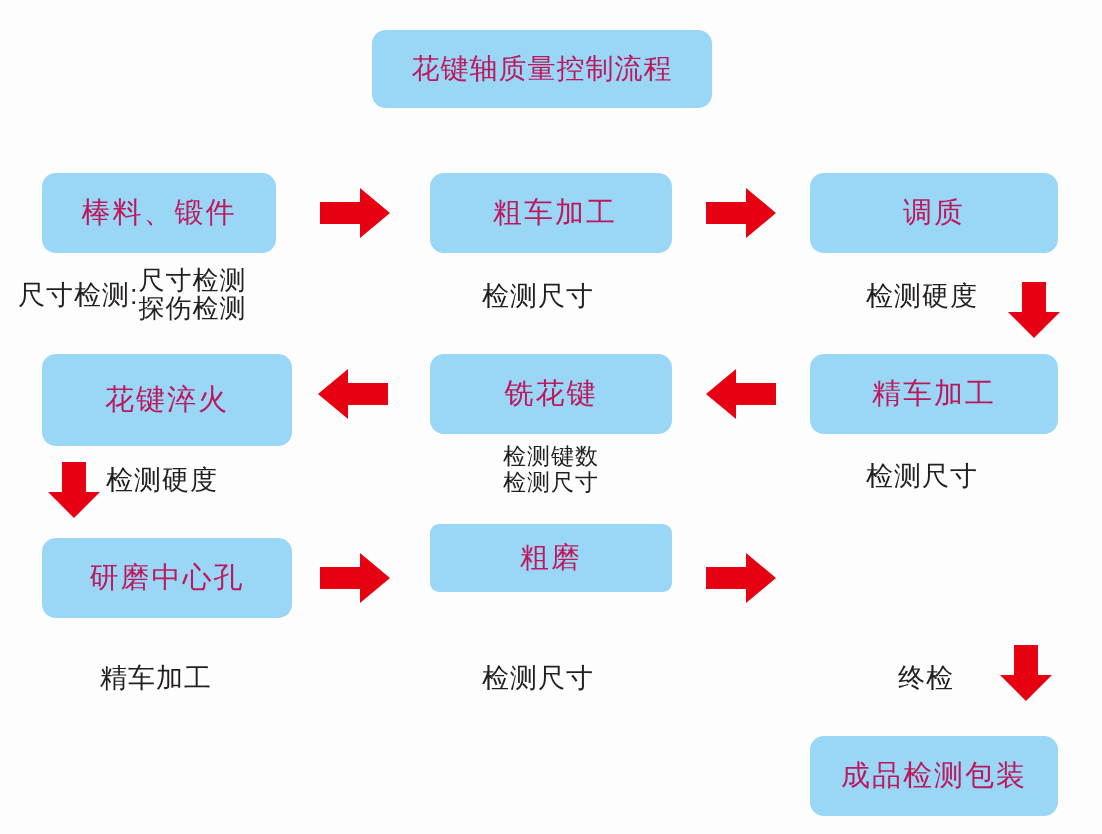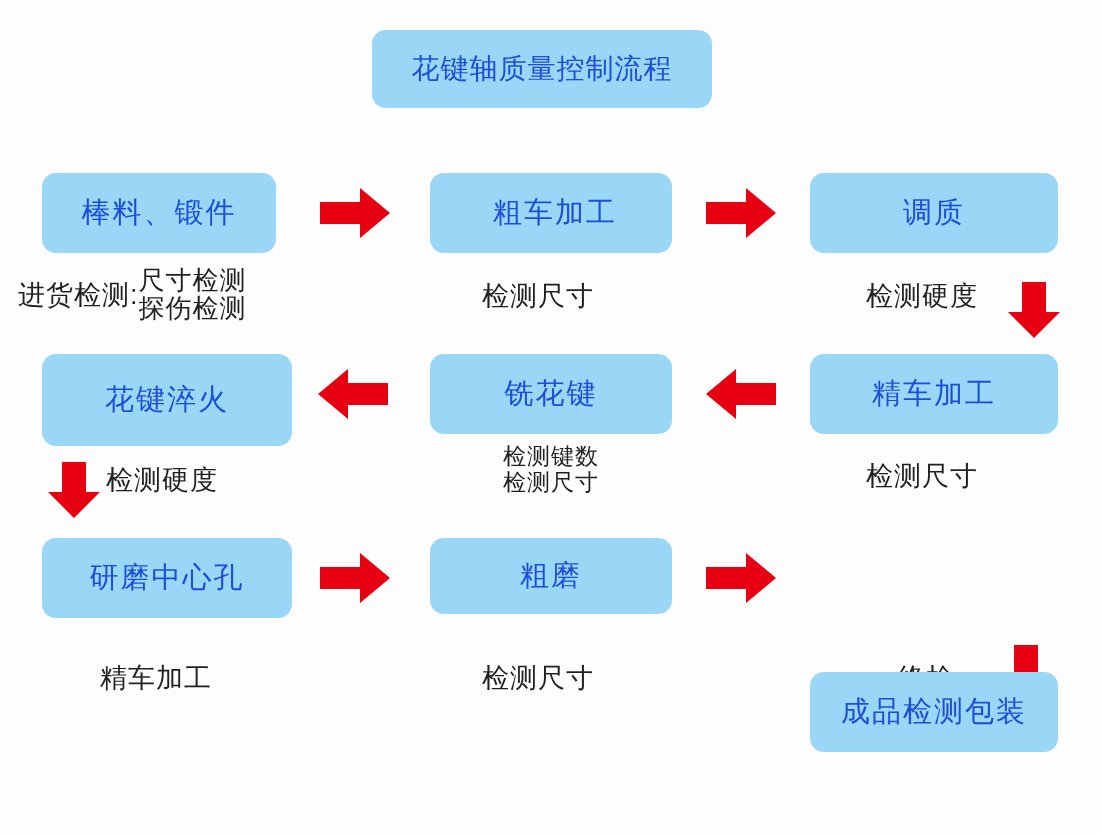--- a/index.html
+++ b/index.html
@@ -19,21 +19,21 @@
   }
 
   
   .box {
     position: absolute;
     background: #9ad6f5;
     border-radius: 14px;
     display: flex;
     align-items: center;
     justify-content: center;
-    color: #1d4ed8;
+    color: #be185d;
     font-size: 29px;
     letter-spacing: 2px;
     box-sizing: border-box;
     user-select: none;
   }
   .box.title-box {
     font-size: 28px;
     letter-spacing: 1px;
   }
 
@@ -102,21 +102,21 @@
 
   <div class="arrow" style="left:706px; top:188px;">
     <svg width="70" height="50" viewBox="0 0 70 50" aria-hidden="true">
       <polygon points="0,14 40,14 40,0 70,25 40,50 40,36 0,36" fill="#E60012"></polygon>
     </svg>
   </div>
 
   <div class="box" style="left:810px; top:173px; width:248px; height:80px;">调质</div>
 
   <div class="inline-group" style="left:18px; top:267px;">
-    <span class="lbl">进货检测:</span>
+    <span class="lbl">尺寸检测:</span>
     <span class="stack">
       <span>尺寸检测</span>
       <span>探伤检测</span>
     </span>
   </div>
 
   <div class="caption" style="left:482px; top:278px;">检测尺寸</div>
 
   <div class="caption" style="left:866px; top:278px;">检测硬度</div>
 
@@ -160,36 +160,36 @@
   <div class="caption" style="left:866px; top:458px;">检测尺寸</div>
 
   <div class="box" style="left:42px; top:538px; width:250px; height:80px;">研磨中心孔</div>
 
   <div class="arrow" style="left:320px; top:553px;">
     <svg width="70" height="50" viewBox="0 0 70 50" aria-hidden="true">
       <polygon points="0,14 40,14 40,0 70,25 40,50 40,36 0,36" fill="#E60012"></polygon>
     </svg>
   </div>
 
-  <div class="box" style="left:430px; top:538px; width:242px; height:76px;">粗磨</div>
+  <div class="box" style="left:430px; top:524px; width:242px; height:68px;border-radius:9px;">粗磨</div>
 
   <div class="arrow" style="left:706px; top:553px;">
     <svg width="70" height="50" viewBox="0 0 70 50" aria-hidden="true">
       <polygon points="0,14 40,14 40,0 70,25 40,50 40,36 0,36" fill="#E60012"></polygon>
     </svg>
   </div>
 
 
   <div class="caption" style="left:100px; top:660px;">精车加工</div>
 
   <div class="caption" style="left:482px; top:660px;">检测尺寸</div>
 
   <div class="caption" style="left:898px; top:660px;">终检</div>
 
   <div class="arrow" style="left:1000px; top:645px;">
     <svg width="52" height="56" viewBox="0 0 52 56" aria-hidden="true">
       <polygon points="14,0 38,0 38,30 52,30 26,56 0,30 14,30" fill="#E60012"></polygon>
     </svg>
   </div>
 
-  <div class="box" style="left:810px; top:672px; width:248px; height:80px;">成品检测包装</div>
+  <div class="box" style="left:810px; top:736px; width:248px; height:80px;">成品检测包装</div>
 
 </div>
 
 </body></html>

